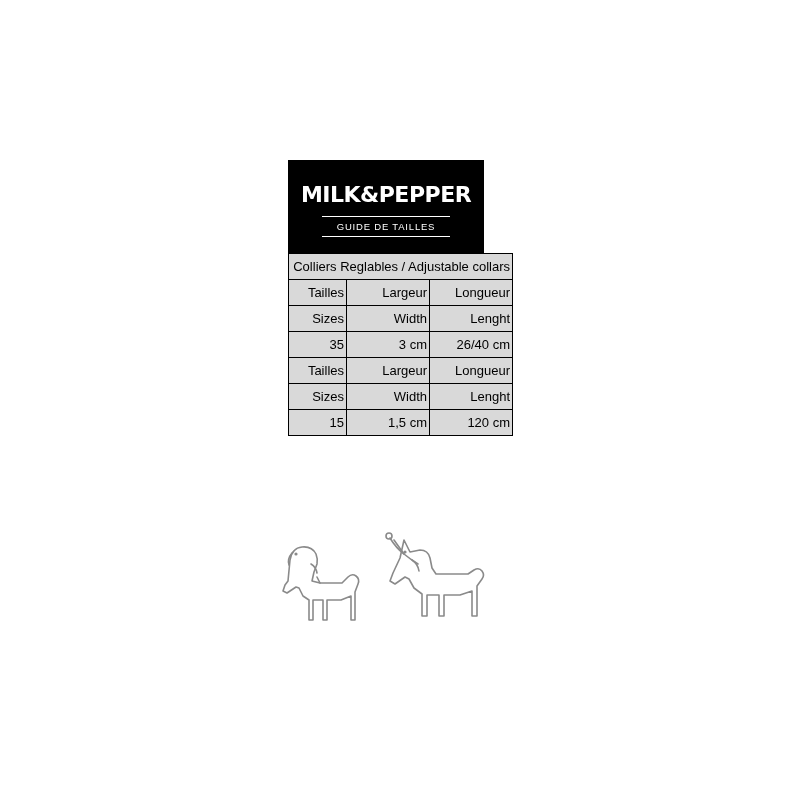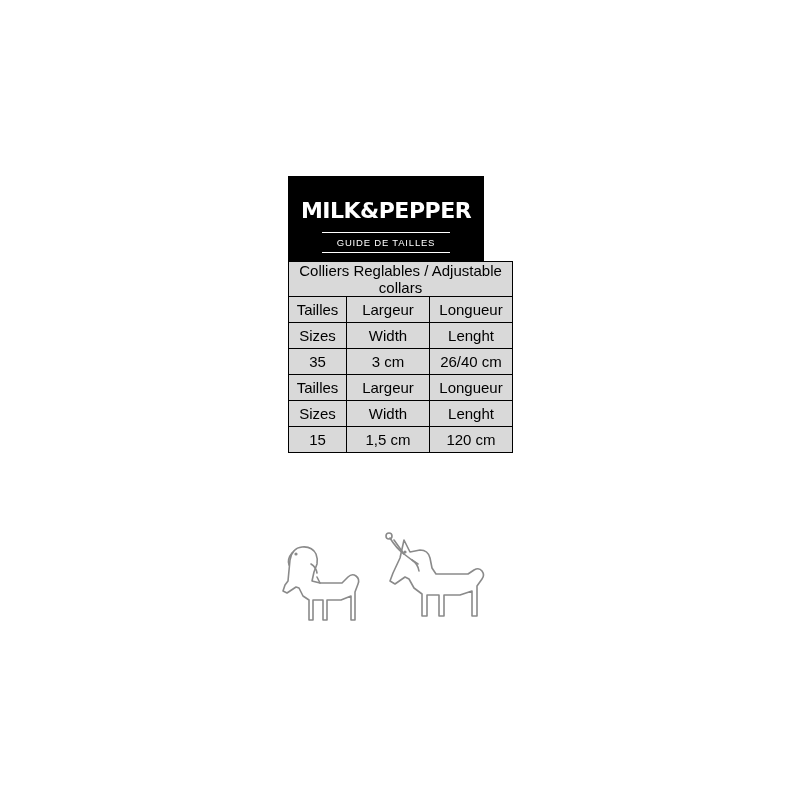--- a/index.html
+++ b/index.html
@@ -13,61 +13,61 @@
   .page {
     position: relative;
     width: 800px;
     height: 800px;
     overflow: hidden;
     background: #ffffff;
   }
   .card {
     position: absolute;
     left: 288px;
-    top: 176px;
+    top: 160px;
     width: 196px;
     background: #000000;
     color: #ffffff;
   }
   .brand {
     text-align: center;
     font-weight: bold;
     font-size: 22px;
     letter-spacing: -0.5px;
     padding: 22px 0 6px 0;
     font-family: "DejaVu Sans", sans-serif;
   }
   .brand .amp {
     font-size: 22px;
     font-weight: bold;
   }
   .subtitle-wrap {
     text-align: center;
-    padding-bottom: 4px;
+    padding-bottom: 12px;
   }
   .rule {
     width: 128px;
     height: 1px;
     background: #ffffff;
     margin: 3px auto 4px auto;
   }
   .subtitle {
     font-size: 9.5px;
     letter-spacing: 0.8px;
     line-height: 1.25;
   }
   table.sizes {
     border-collapse: collapse;
     width: 224px;
     table-layout: fixed;
   }
   table.sizes td {
     border: 1px solid #000000;
-    text-align: center;
-    font-size: 15px;
+    text-align: right;
+    font-size: 13px;
     height: 25px;
     padding: 0 2px;
     background: #d9d9d9;
     color: #000000;
     font-family: "Liberation Sans", sans-serif;
   }
   td.section {
     background: #000000;
     color: #ffffff;
     font-size: 11px;

